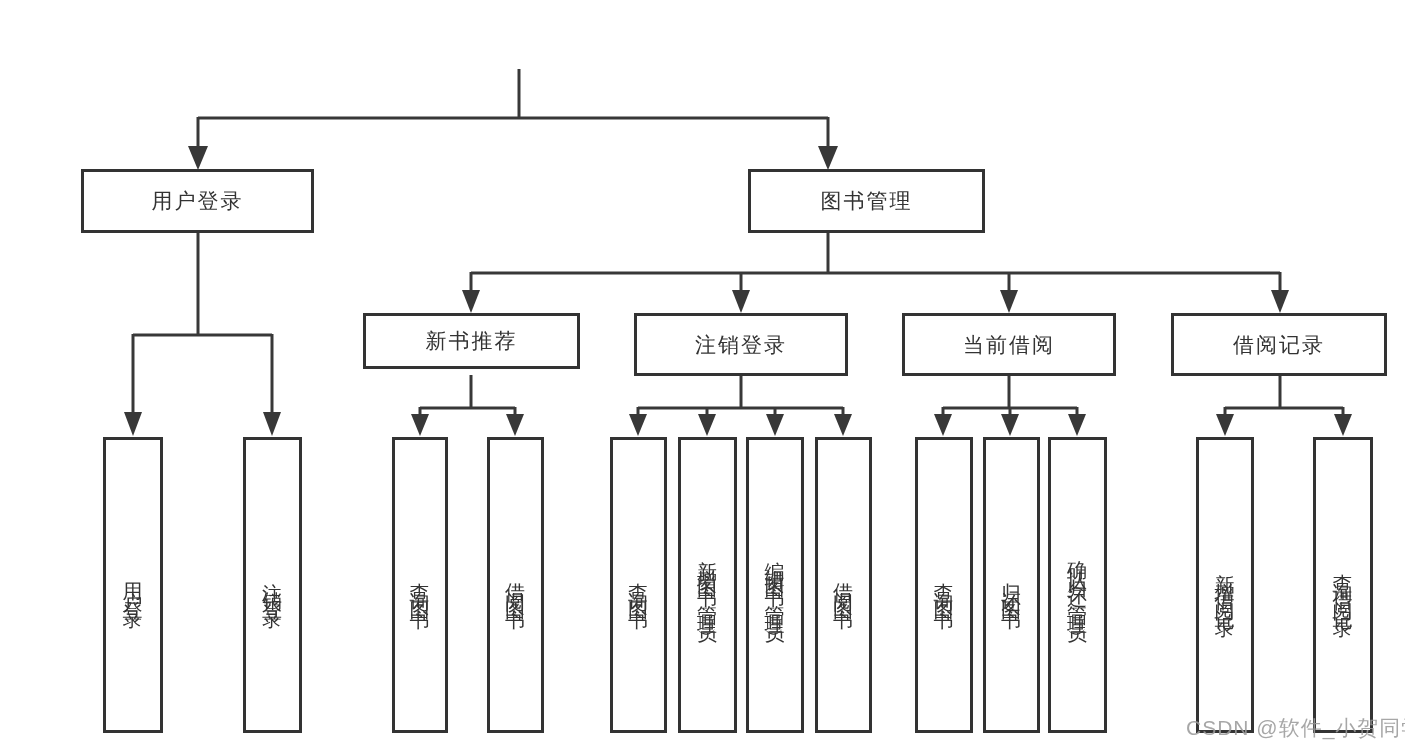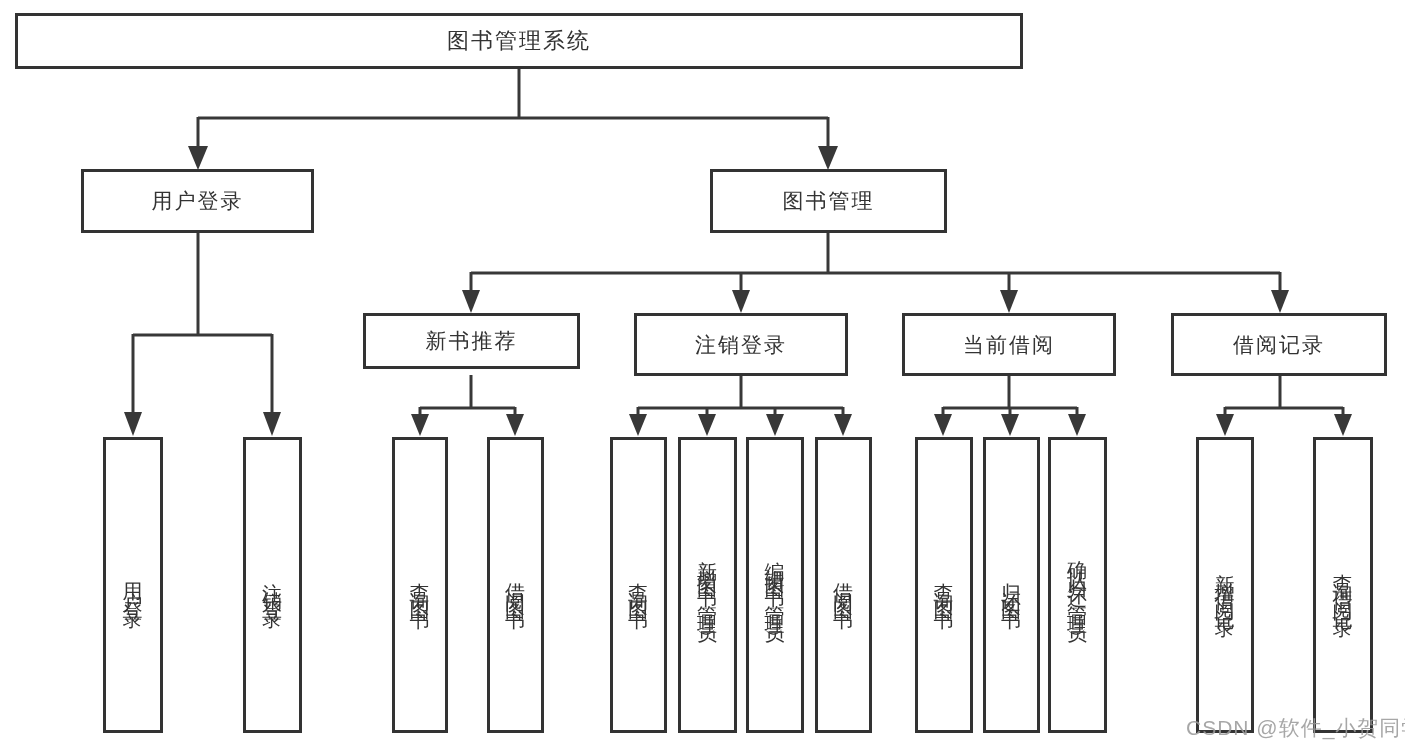--- a/index.html
+++ b/index.html
@@ -137,24 +137,23 @@
     <g>
       <line x1="1280" y1="375" x2="1280" y2="408"></line>
       <line x1="1225" y1="408" x2="1343" y2="408"></line>
       <line x1="1225" y1="407" x2="1225" y2="416"></line>
       <polygon points="1216,414 1234,414 1225,436"></polygon>
       <line x1="1343" y1="407" x2="1343" y2="416"></line>
       <polygon points="1334,414 1352,414 1343,436"></polygon>
     </g>
   </svg>
 
-  <div class="node root-node" style="left:15px; top:13px; width:1008px; height:56px;">图书管理系统</div>
 
   <div class="node branch-node" style="left:81px; top:169px; width:233px; height:64px;">用户登录</div>
-  <div class="node branch-node" style="left:710px; top:169px; width:237px; height:64px;">图书管理</div>
+  <div class="node branch-node" style="left:748px; top:169px; width:237px; height:64px;">图书管理</div>
 
   <div class="node branch-node" style="left:363px; top:313px; width:217px; height:56px;">新书推荐</div>
   <div class="node branch-node" style="left:634px; top:313px; width:214px; height:63px;">注销登录</div>
   <div class="node branch-node" style="left:1171px; top:313px; width:216px; height:63px;">借阅记录</div>
   <div class="node branch-node" style="left:902px; top:313px; width:214px; height:63px;">当前借阅</div>
 
   <div class="node leaf-node" style="left:103px; top:437px; width:60px; height:296px;">用户登录</div>
   <div class="node leaf-node" style="left:243px; top:437px; width:59px; height:296px;">注销登录</div>
 
   <div class="node leaf-node" style="left:392px; top:437px; width:56px; height:296px;">查询图书</div>

